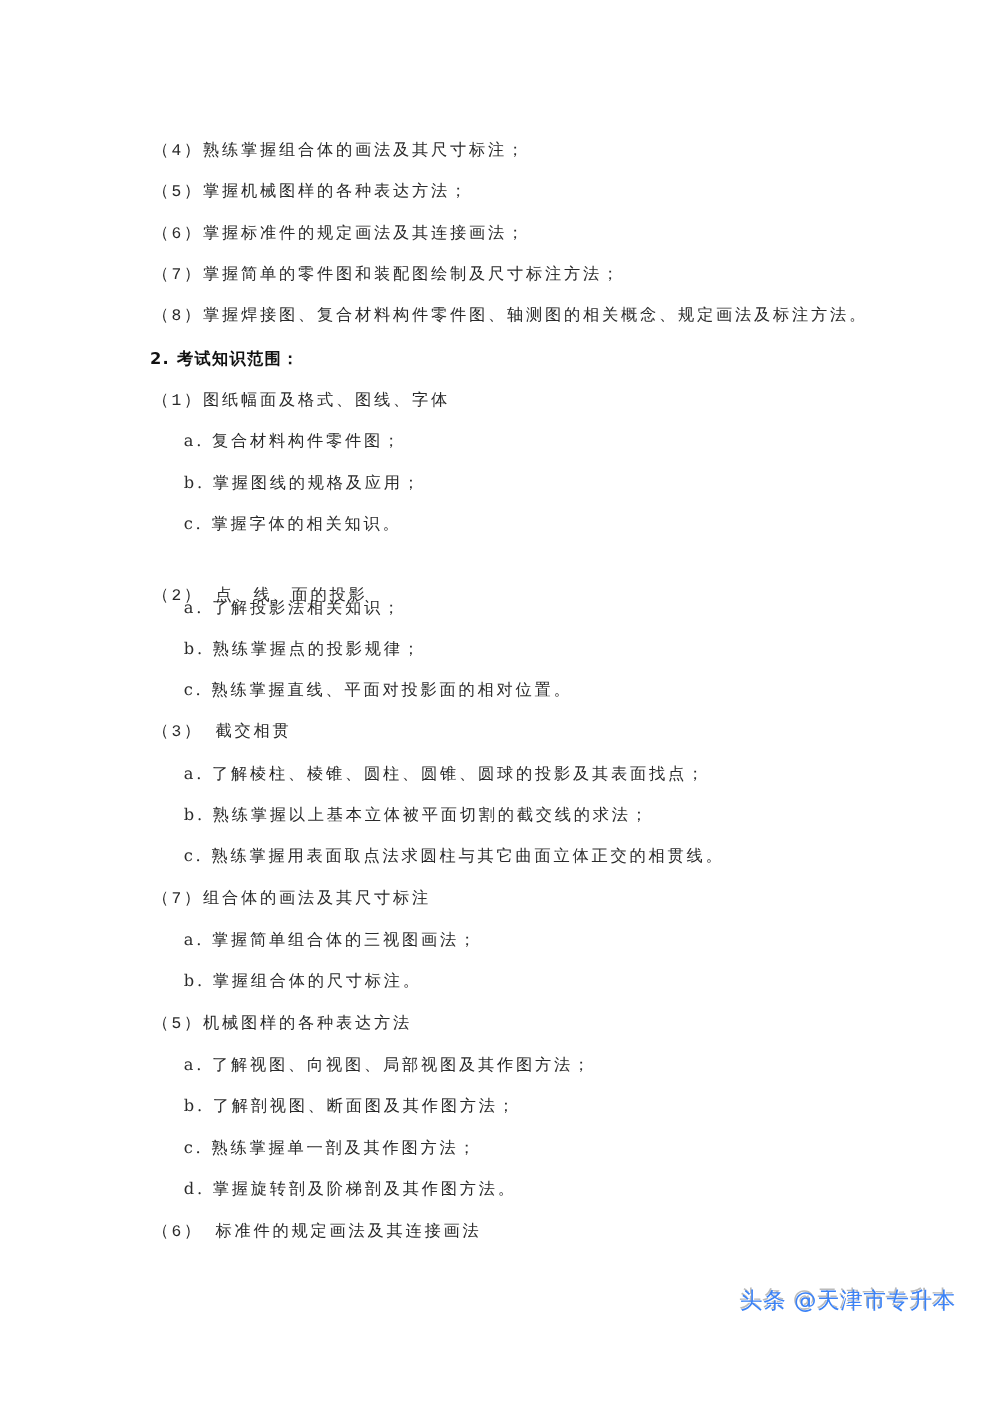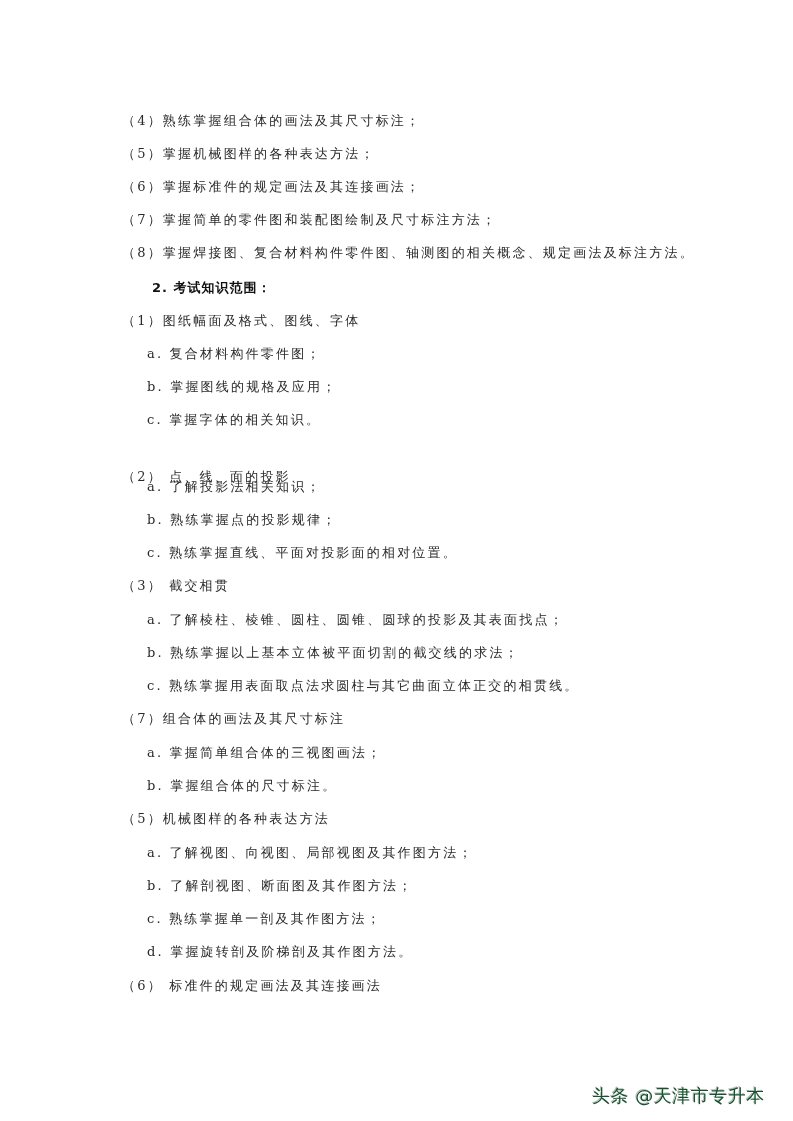--- a/index.html
+++ b/index.html
@@ -22,37 +22,36 @@
       height: 1121px;
     }
     .line {
       position: absolute;
       font-size: 13px;
       line-height: 16px;
       letter-spacing: 2.2px;
       white-space: nowrap;
       color: #2a2a2a;
     }
-    .lvl0 { left: 122px; }
+    .lvl0 { left: 122px; font-family: Liberation Mono, monospace; }
     .lvl1 { left: 147px; }
     .heading {
       left: 120px;
       font-weight: bold;
       font-family: "DejaVu Sans", "Liberation Sans", sans-serif;
       letter-spacing: 1px;
       color: #111111;
-      margin-left: 32px;
     }
     .watermark {
       position: absolute;
       left: 592px;
-      top: 1084px;
+      top: 1028px;
       font-family: "DejaVu Sans", "Liberation Sans", sans-serif;
       font-size: 18px;
-      color: #14532d;
+      color: #3b82f6;
       letter-spacing: 0.5px;
       text-shadow: 1px 1px 0 #ffffff, -1px -1px 0 #bbbbbb;
       white-space: nowrap;
     }
   </style>
 </head>
 <body>
 
 <div class="page">
 

